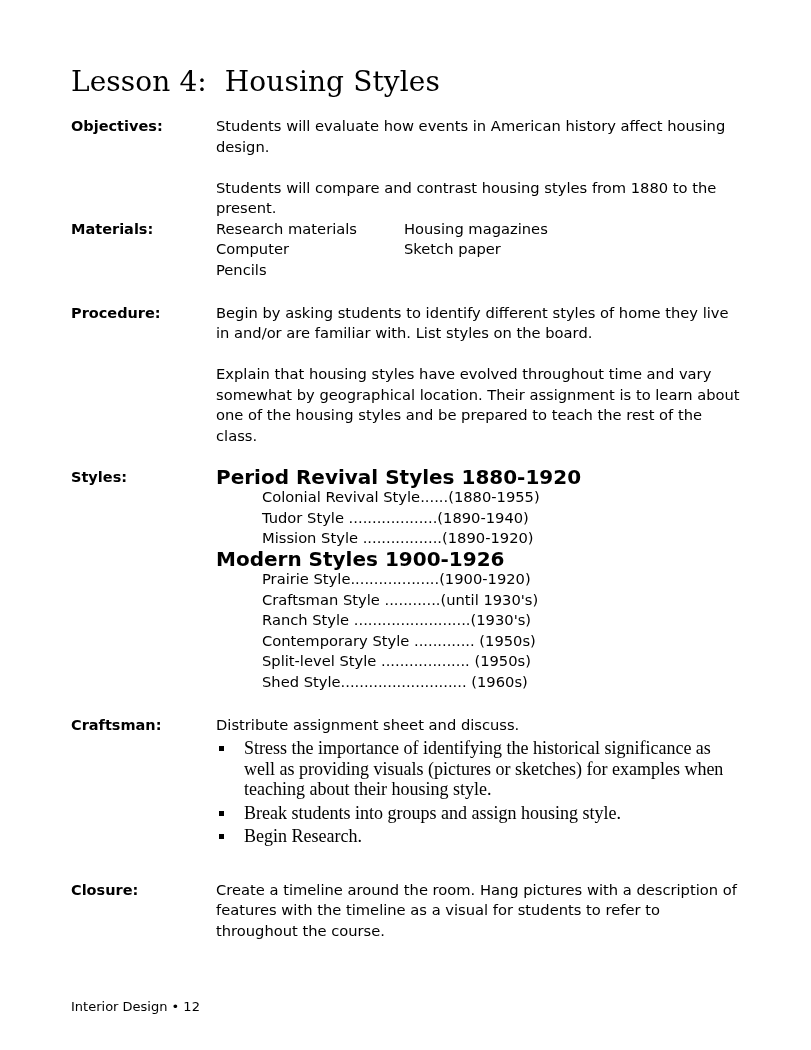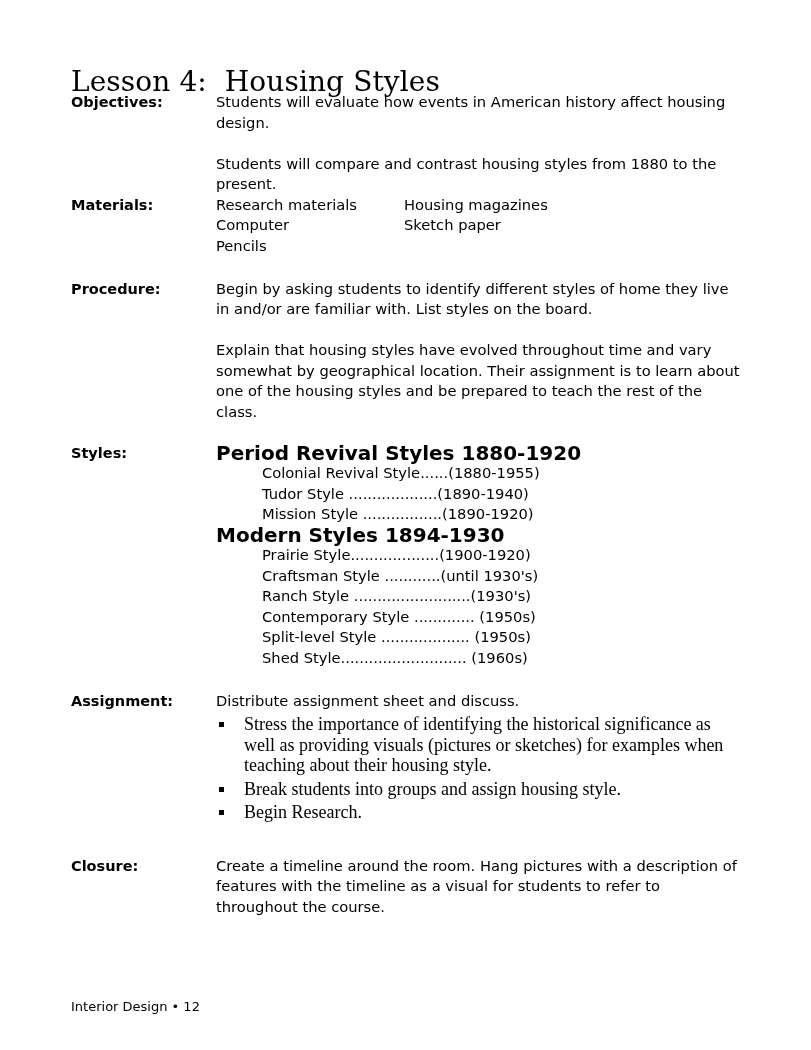--- a/index.html
+++ b/index.html
@@ -35,21 +35,21 @@
     line-height: 34px;
     font-weight: normal;
     letter-spacing: 0.1px;
     white-space: pre;
   }
 
   
   .content {
     position: absolute;
     left: 71px;
-    top: 92px;
+    top: 116px;
     width: 680px;
   }
 
   .row {
     position: relative;
     display: block;
   }
 
   .label {
     position: absolute;
@@ -188,37 +188,37 @@
       <div class="body-col">
 
         <div class="style-group">
           <div class="style-group-head">Period Revival Styles 1880-1920</div>
           <div class="style-item">Colonial Revival Style......(1880-1955)</div>
           <div class="style-item">Tudor Style ...................(1890-1940)</div>
           <div class="style-item">Mission Style .................(1890-1920)</div>
         </div>
 
         <div class="style-group">
-          <div class="style-group-head">Modern Styles 1894-1930</div>
+          <div class="style-group-head">Modern Styles 1900-1926</div>
           <div class="style-item">Prairie Style...................(1900-1920)</div>
           <div class="style-item">Craftsman Style ............(until 1930's)</div>
         </div>
 
         <div class="style-group">
           <div class="style-item">Ranch Style .........................(1930's)</div>
           <div class="style-item">Contemporary Style ............. (1950s)</div>
           <div class="style-item">Split-level Style ................... (1950s)</div>
           <div class="style-item">Shed Style........................... (1960s)</div>
         </div>
 
       </div>
     </div>
 
     <div class="row" style="min-height:165px;">
-      <div class="label">Assignment:</div>
+      <div class="label">Craftsman:</div>
       <div class="body-col">
         <p class="para">Distribute assignment sheet and discuss.</p>
         <ul class="bullets">
           <li class="bullet-item">
             <span class="bullet-mark"></span>
             <span>Stress the importance of identifying the historical significance as well as providing visuals (pictures or sketches) for examples when teaching about their housing style.</span>
           </li>
           <li class="bullet-item">
             <span class="bullet-mark"></span>
             <span>Break students into groups and assign housing style.</span>

